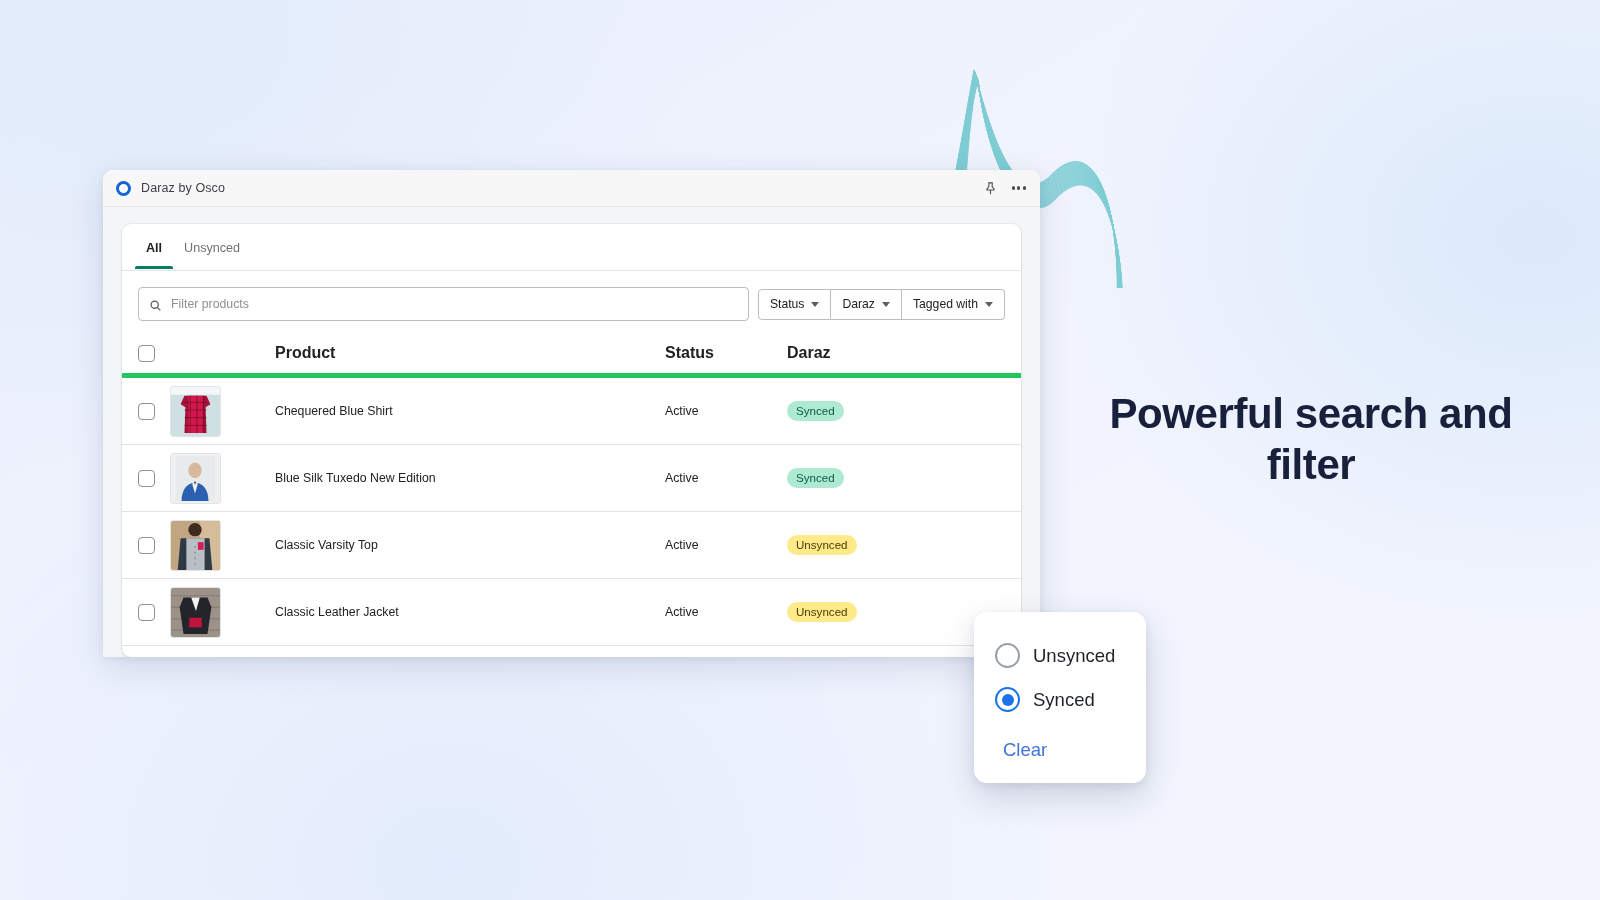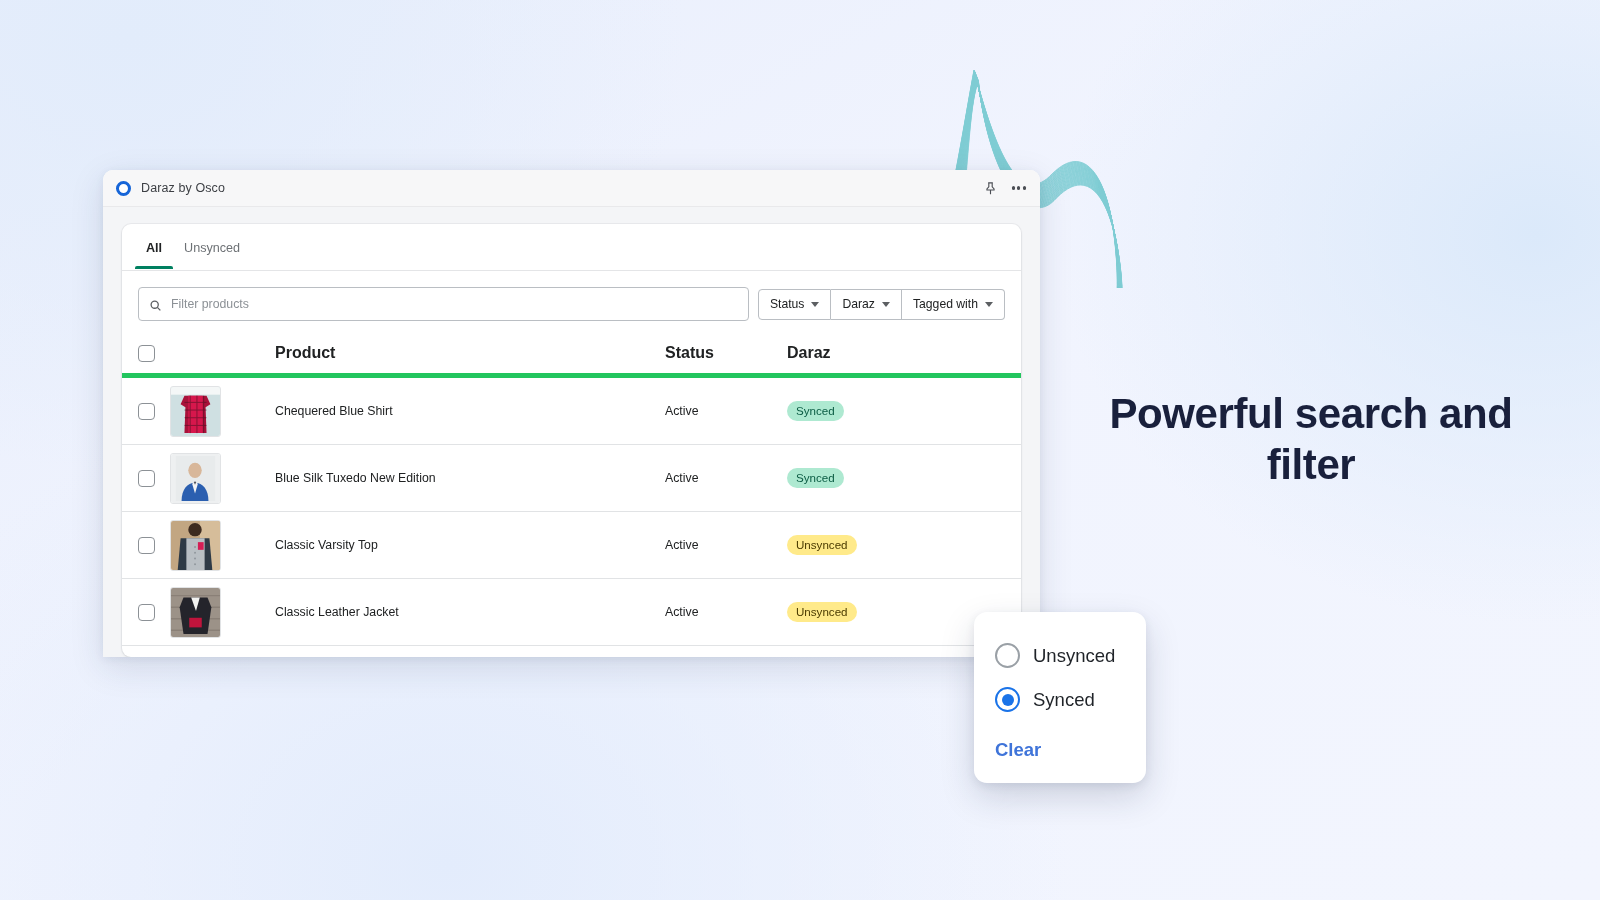--- a/index.html
+++ b/index.html
@@ -251,25 +251,24 @@
     left: 50%; top: 50%;
     width: 12px; height: 12px;
     margin: -6px 0 0 -6px;
     border-radius: 50%;
     background: #1a73e8;
   }
   .radio-label { font-size: 18.5px; color: #1f2328; }
   .clear-link {
     display: block;
     margin-top: 23px;
-    padding-left: 21px;
+    padding-left: 29px;
     font-size: 18.5px;
     color: #3f74d9;
     cursor: pointer;
-    font-weight: bold;
   }
 </style>
 </head>
 <body>
 
 <div class="wave-deco">
   <svg viewBox="0 0 250 230" width="250" height="230" aria-hidden="true">
     <g id="wave-lines" fill="none" stroke="#6cc7cd" stroke-width="0.8" opacity="0.85">
         <path d="M 18 270 C 52 150, 60 88, 74 12 C 96 96, 120 150, 152 116 C 186 82, 210 120, 216 196 C 222 268, 206 300, 184 300"></path>
         <path d="M 18.88 268.43555555555554 C 52.39111111111111 148.92444444444445, 60.19555555555556 87.12, 74.09777777777778 12.244444444444444 C 95.85333333333334 96.58666666666667, 120.19555555555556 150.48888888888888, 152.09777777777776 116.53777777777778 C 186.11733333333333 82.4888888888889, 210.09777777777776 120.58666666666667, 216.11733333333333 196.48888888888888 C 222.09777777777776 268.19555555555553, 206.04888888888888 300.09777777777776, 184.04888888888888 300.09777777777776"></path>

